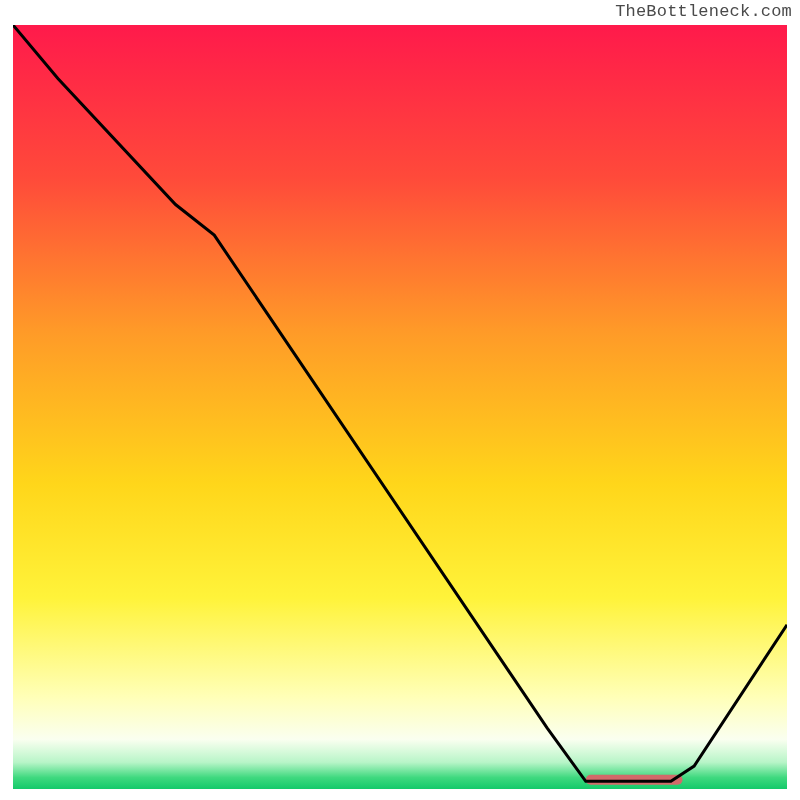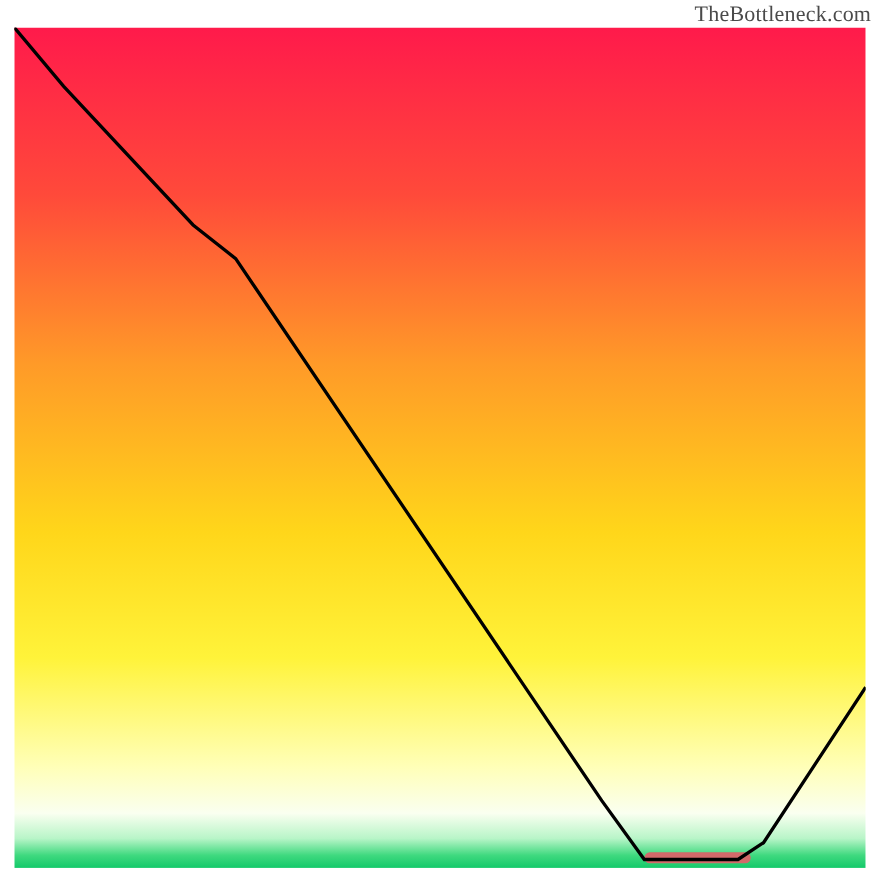--- a/index.html
+++ b/index.html
@@ -14,22 +14,22 @@
   .chart {
     position: relative;
     width: 800px;
     height: 800px;
   }
   .watermark {
     position: absolute;
     top: 2px;
     right: 8px;
     color: #4a4a4a;
-    font-size: 20px;
-    font-family: Liberation Serif, serif;
+    font-size: 17px;
+    font-family: Liberation Mono, monospace;
     letter-spacing: 0.2px;
   }
   .plot {
     position: absolute;
     left: 13px;
     top: 25px;
     width: 774px;
     height: 764px;
   }
   svg {

